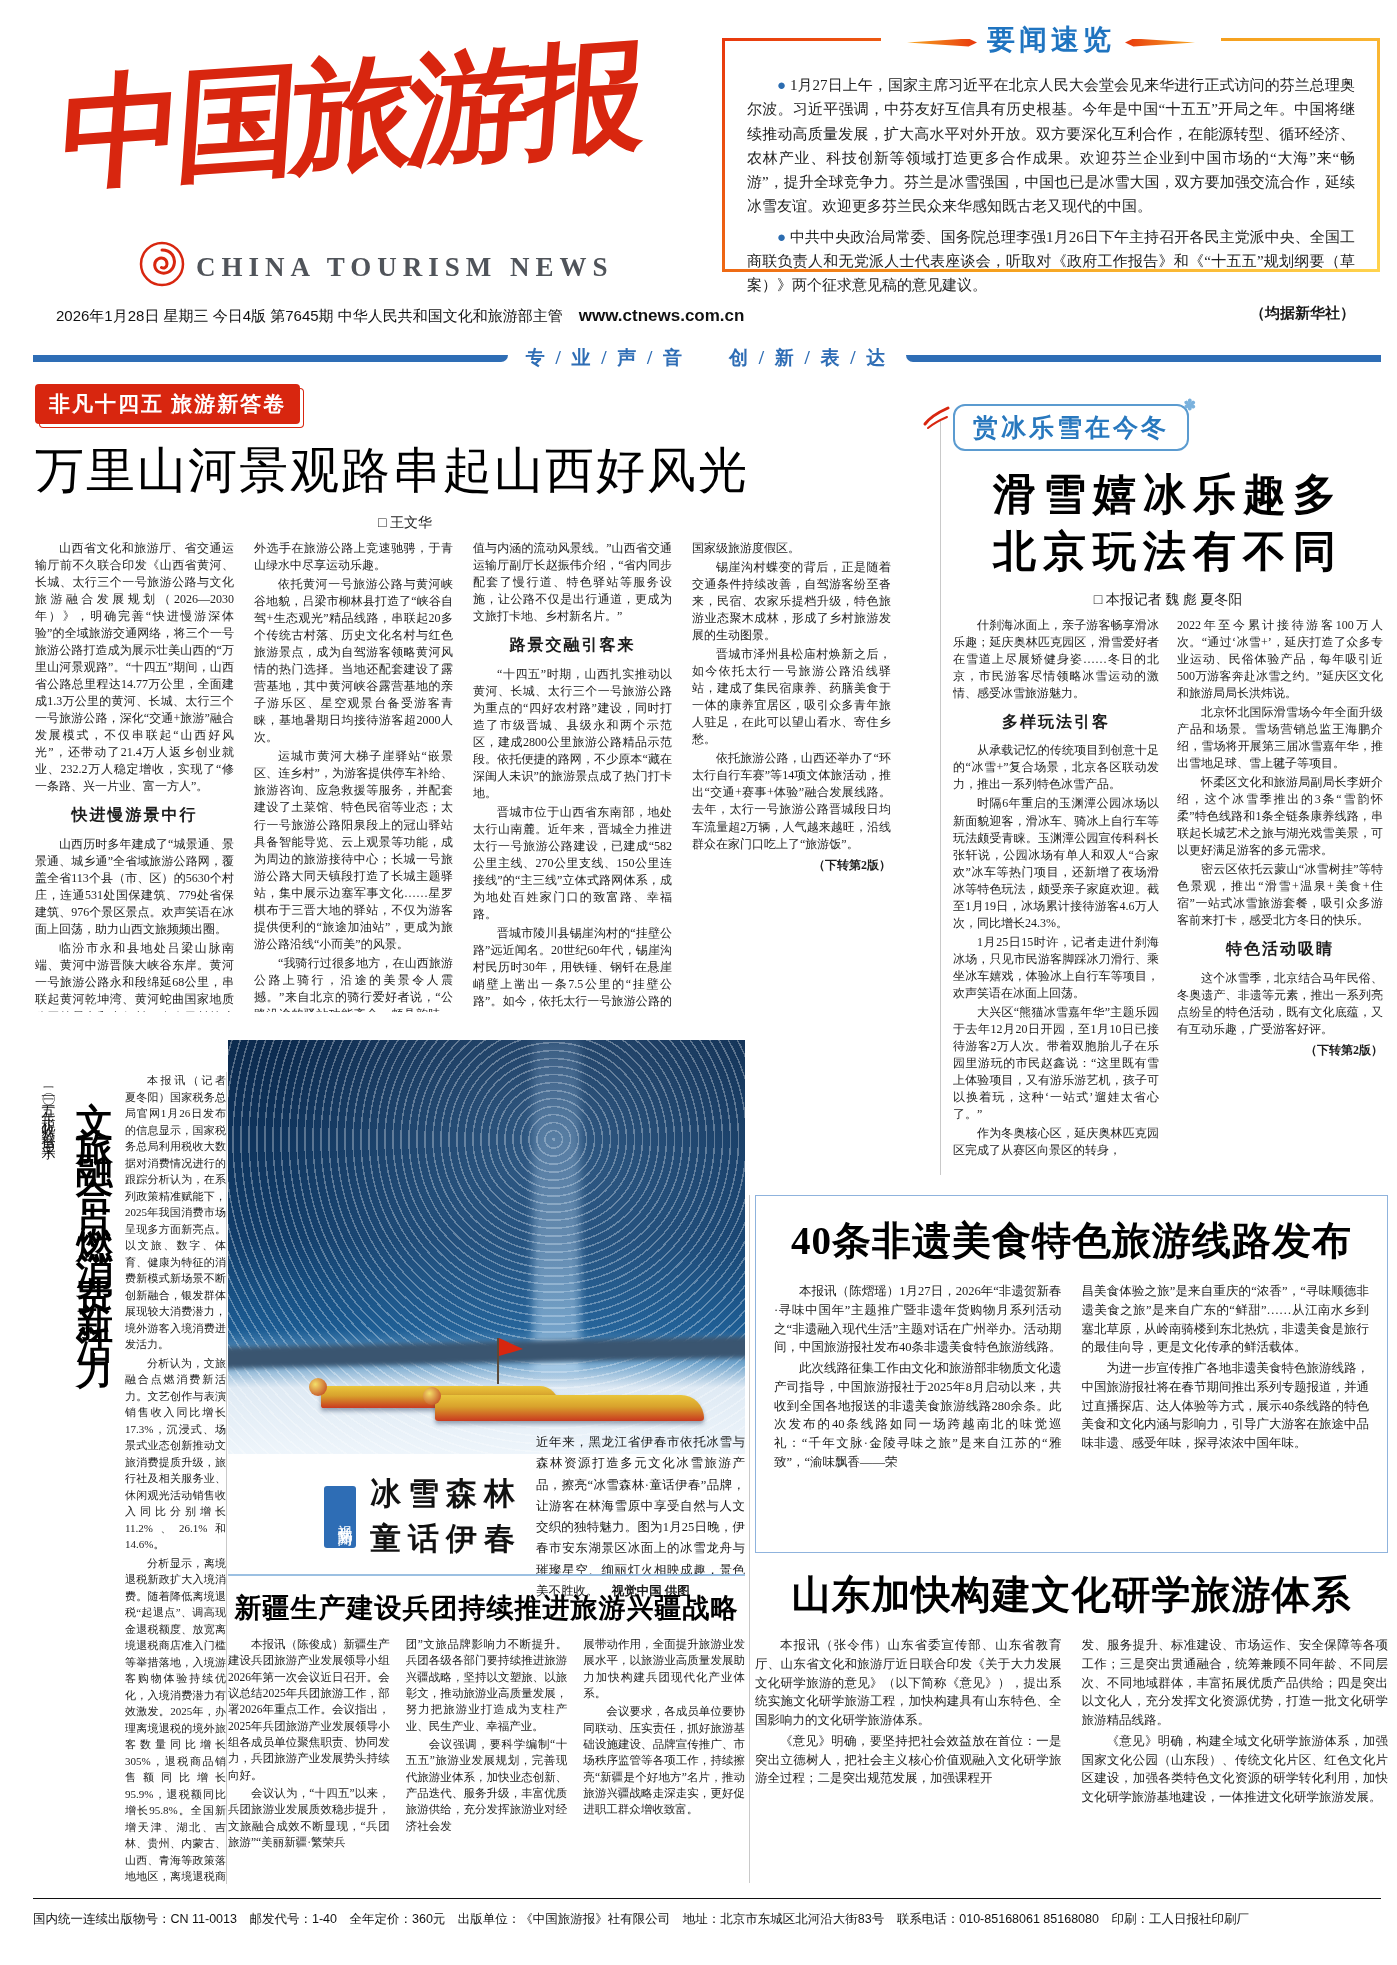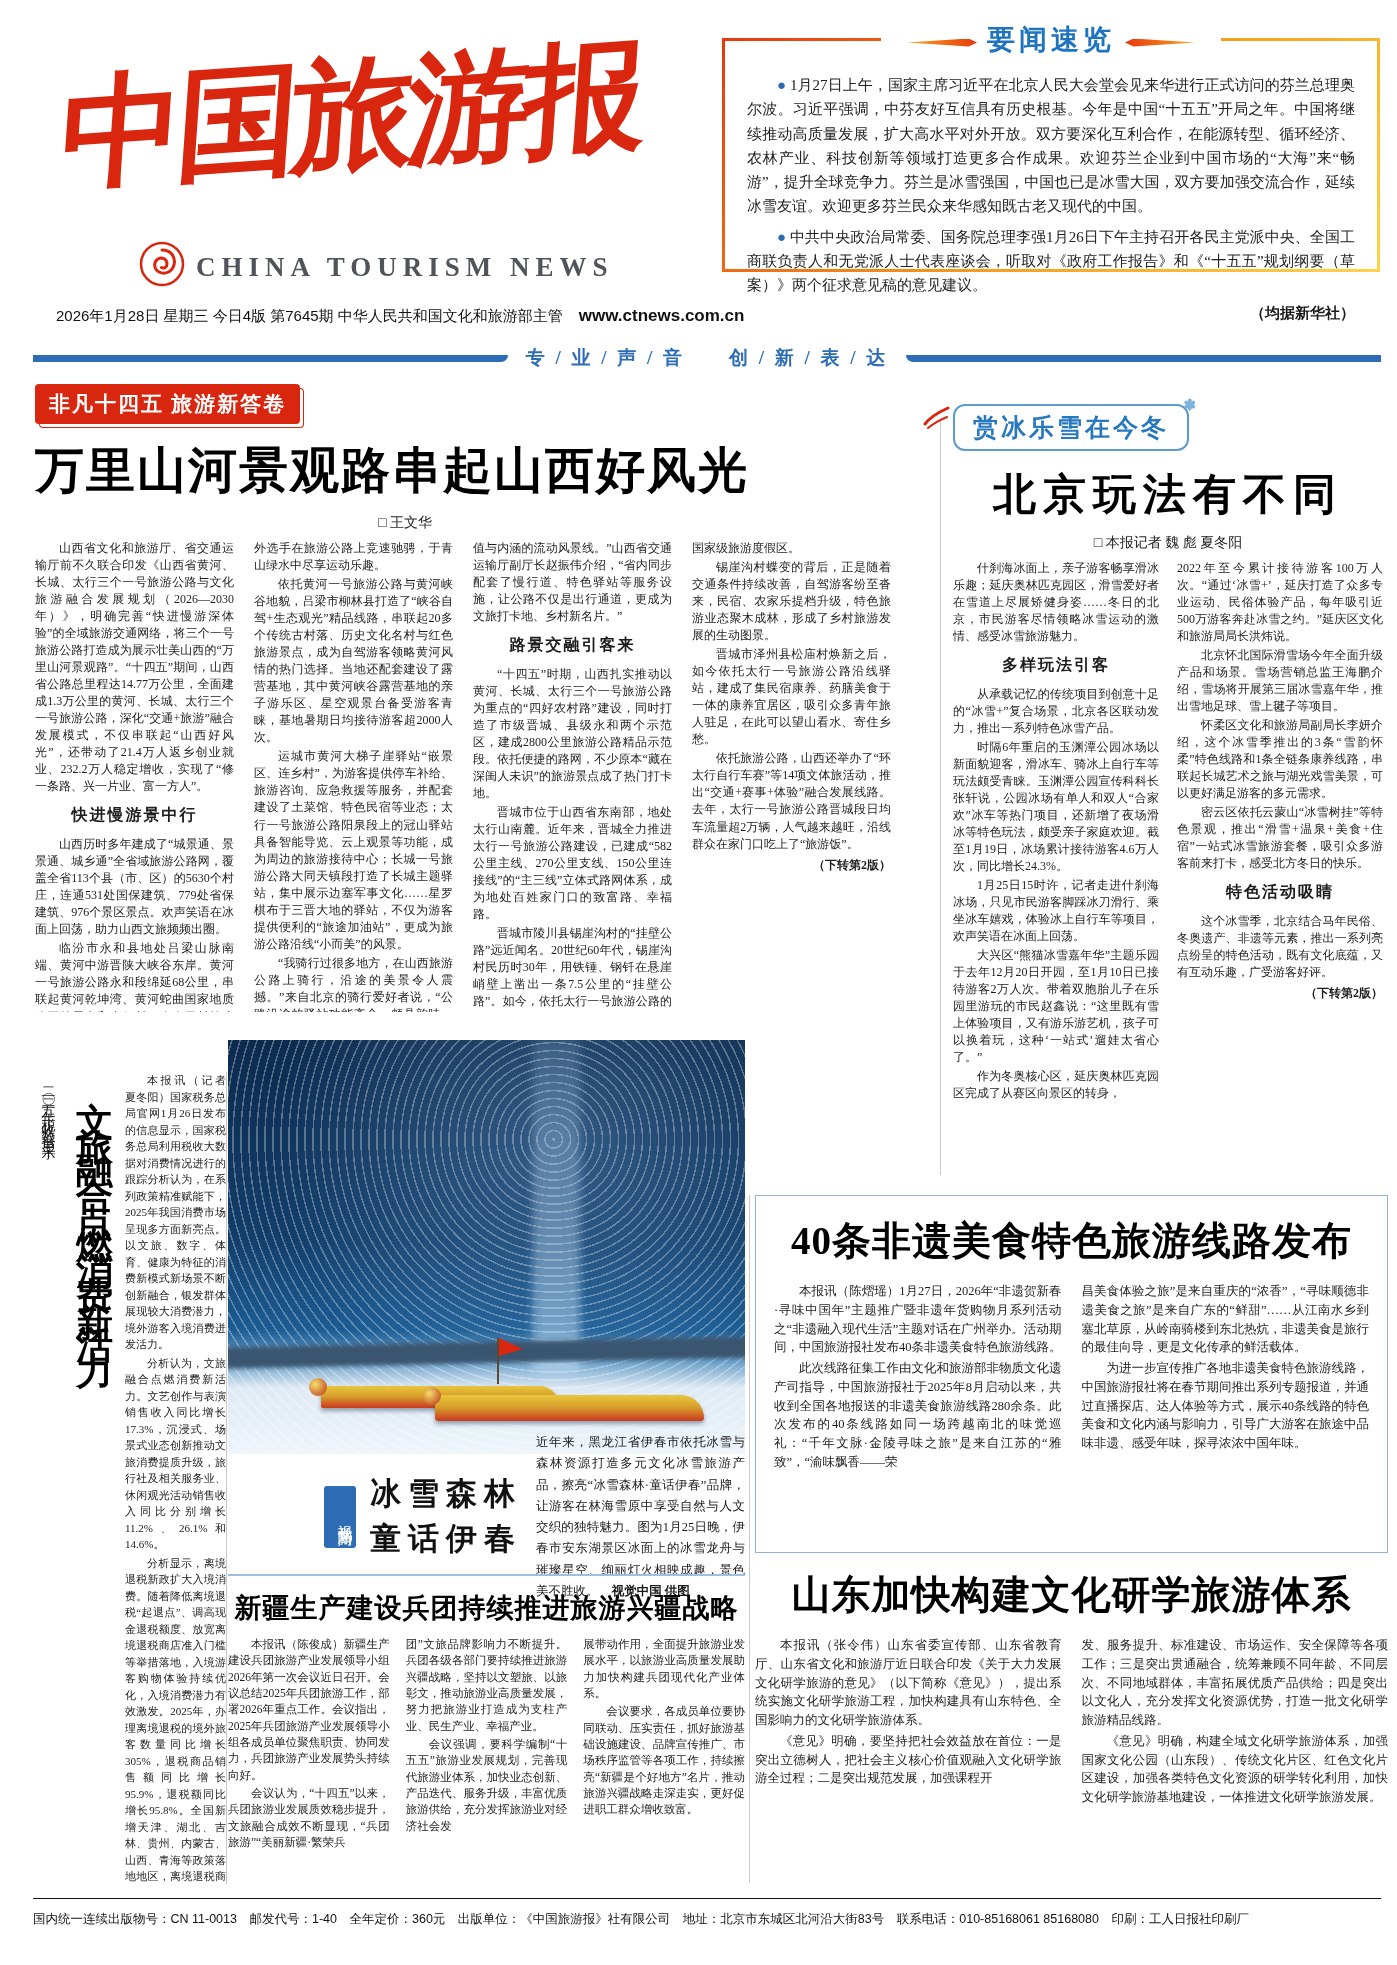--- a/index.html
+++ b/index.html
@@ -34,21 +34,21 @@
   .slogan .bar.l{border-radius:0 0 14px 0;}
   .slogan .bar.r{border-radius:0 0 0 14px;}
   .slogan .txt{color:#2e6db5;font-weight:bold;font-size:19px;letter-spacing:3px;padding:0 18px;white-space:nowrap;}
   
   .badge-red{display:inline-block;background:#d8260f;color:#fff;font-weight:bold;font-size:21px;
       letter-spacing:2px;padding:6px 14px;border-radius:4px;box-shadow:4px 4px 0 -1px #fff,4px 4px 0 0 #d8260f;}
   .badge-blue{display:inline-block;position:relative;border:2px solid #5b9bd0;border-radius:12px;
       color:#2878be;font-weight:900;font-size:25px;letter-spacing:3px;padding:5px 18px;background:#fff;}
   .badge-blue .flake{position:absolute;color:#7ab1dd;font-size:15px;top:-10px;right:-12px;}
   .badge-blue .skater{position:absolute;left:-34px;top:-4px;width:30px;height:30px;}
-  .headline-1{font-size:49px;font-weight:700;letter-spacing:2px;white-space:nowrap;margin-top:14px;color:#000;
+  .headline-1{font-size:49px;font-weight:400;letter-spacing:2px;white-space:nowrap;margin-top:14px;color:#000;
       font-family:"Liberation Serif","DejaVu Serif",serif;}
   .byline{text-align:center;font-size:14px;color:#222;margin:10px 0 8px 0;}
   .cols{display:flex;overflow:hidden;}
   .col{flex:1;font-size:12px;line-height:1.42;text-align:justify;color:#1d1d1d;overflow:hidden;}
   .tp{text-indent:2em;margin:0 0 2px 0;}
   .tpn{text-indent:0;margin:0 0 2px 0;}
   .th{font-weight:900;text-align:center;font-size:16px;margin:9px 0;text-indent:0;letter-spacing:2px;}
   .tcont{text-align:right;font-weight:bold;text-indent:0;margin-top:4px;}
   
   .lead{position:absolute;left:35px;top:384px;width:856px;}
@@ -185,20 +185,21 @@
       <span class="skater">
         <svg width="30" height="30" viewBox="0 0 30 30">
           <path d="M4 22 C10 14 18 10 27 6" stroke="#d8260f" stroke-width="3" fill="none" stroke-linecap="round"></path>
           <path d="M7 26 C13 21 19 18 26 15" stroke="#d8260f" stroke-width="2" fill="none" stroke-linecap="round"></path>
         </svg>
       </span>
       <span>赏冰乐雪在今冬</span>
       <span class="flake">✽</span>
     </span>
     <div class="ski-head">
+      <div>滑雪嬉冰乐趣多</div>
       <div>北京玩法有不同</div>
     </div>
     <div class="byline">□ 本报记者 魏 彪 夏冬阳</div>
     <div class="cols">
       <div class="col">
           <div class="tp">什刹海冰面上，亲子游客畅享滑冰乐趣；延庆奥林匹克园区，滑雪爱好者在雪道上尽展矫健身姿……冬日的北京，市民游客尽情领略冰雪运动的激情、感受冰雪旅游魅力。</div>
           <div class="th">多样玩法引客</div>
           <div class="tp">从承载记忆的传统项目到创意十足的“冰雪+”复合场景，北京各区联动发力，推出一系列特色冰雪产品。</div>
           <div class="tp">时隔6年重启的玉渊潭公园冰场以新面貌迎客，滑冰车、骑冰上自行车等玩法颇受青睐。玉渊潭公园宣传科科长张轩说，公园冰场有单人和双人“合家欢”冰车等热门项目，还新增了夜场滑冰等特色玩法，颇受亲子家庭欢迎。截至1月19日，冰场累计接待游客4.6万人次，同比增长24.3%。</div>
           <div class="tp">1月25日15时许，记者走进什刹海冰场，只见市民游客脚踩冰刀滑行、乘坐冰车嬉戏，体验冰上自行车等项目，欢声笑语在冰面上回荡。</div>

